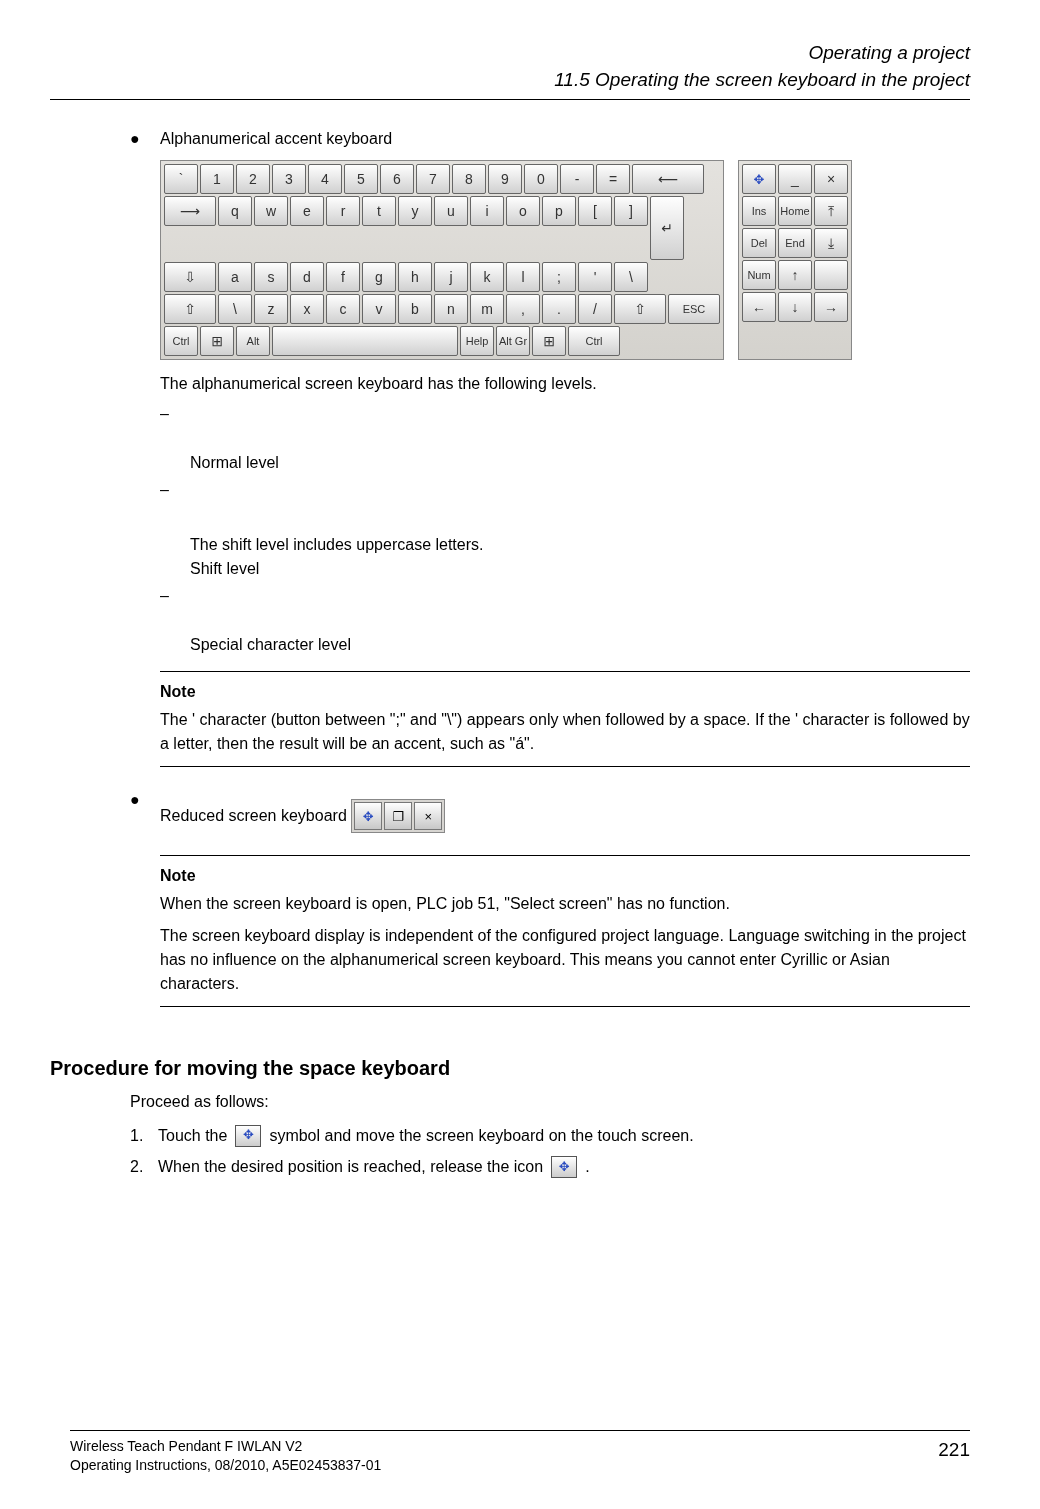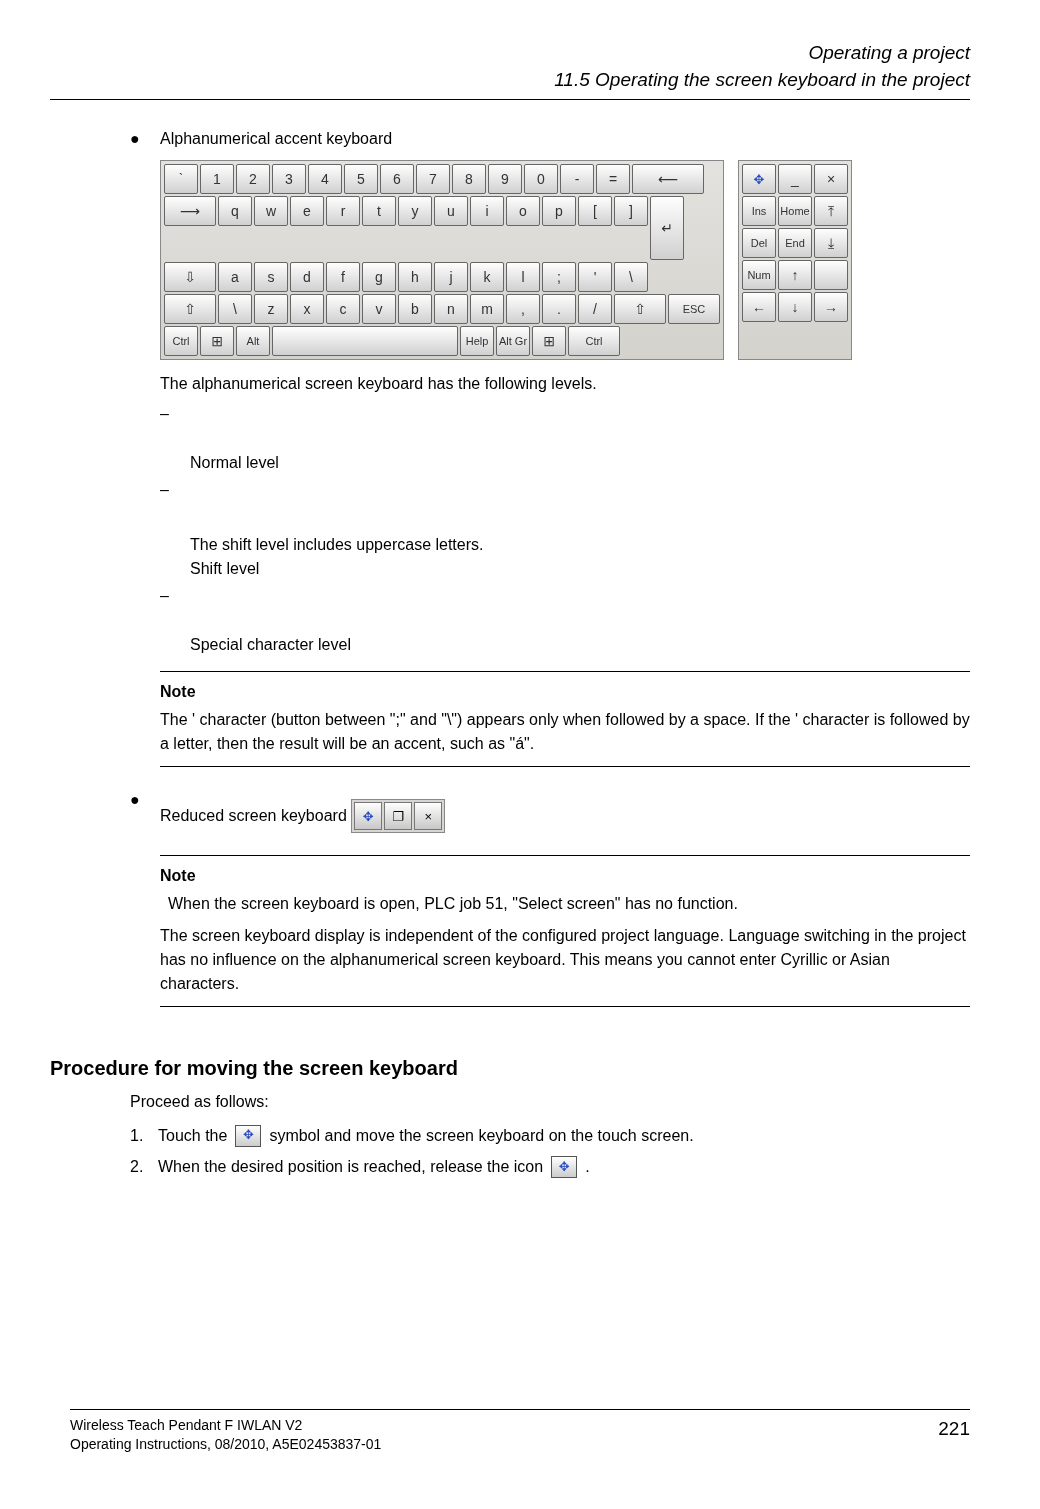--- a/index.html
+++ b/index.html
@@ -165,21 +165,21 @@
     font-size: 12px;
     margin: 0 2px;
     vertical-align: middle;
   }
   .move-glyph {
     font-size: 13px;
     color: #2a4cc0;
   }
   .footer {
     position: absolute;
-    bottom: 54px;
+    bottom: 33px;
     left: 70px;
     right: 70px;
     border-top: 1.5px solid #000;
     padding-top: 6px;
     font-size: 14px;
     display: flex;
     justify-content: space-between;
     line-height: 1.4;
   }
   .footer .pg {
@@ -352,27 +352,27 @@
         <div class="reduced-kb">
           <span class="rk">
               <span class="move-glyph">✥</span>
             </span>
           <span class="rk">❐</span>
           <span class="rk">×</span>
         </div>
 
         <div class="note-block">
           <div class="note-label">Note</div>
-          <div class="para" style="margin:4px 0 8px 8px">When the screen keyboard is open, PLC job 51, "Select screen" has no function.</div>
+          <div class="para" style="margin:4px 0 8px 0">When the screen keyboard is open, PLC job 51, "Select screen" has no function.</div>
           <div>The screen keyboard display is independent of the configured project language. Language switching in the project has no influence on the alphanumerical screen keyboard. This means you cannot enter Cyrillic or Asian characters.</div>
         </div>
       </div>
     </div>
 
-    <h3 class="section">Procedure for moving the screen keyboard</h3>
+    <h3 class="section">Procedure for moving the space keyboard</h3>
     <div class="para" style="margin-top:4px">Proceed as follows:</div>
 
     <div class="ol-item">
       <div class="ol-num">1.</div>
       <div class="ol-body">
         <span>Touch the</span>
         <span class="inline-icon">
             <span class="move-glyph">✥</span>
           </span>
         <span>symbol and move the screen keyboard on the touch screen.</span>

